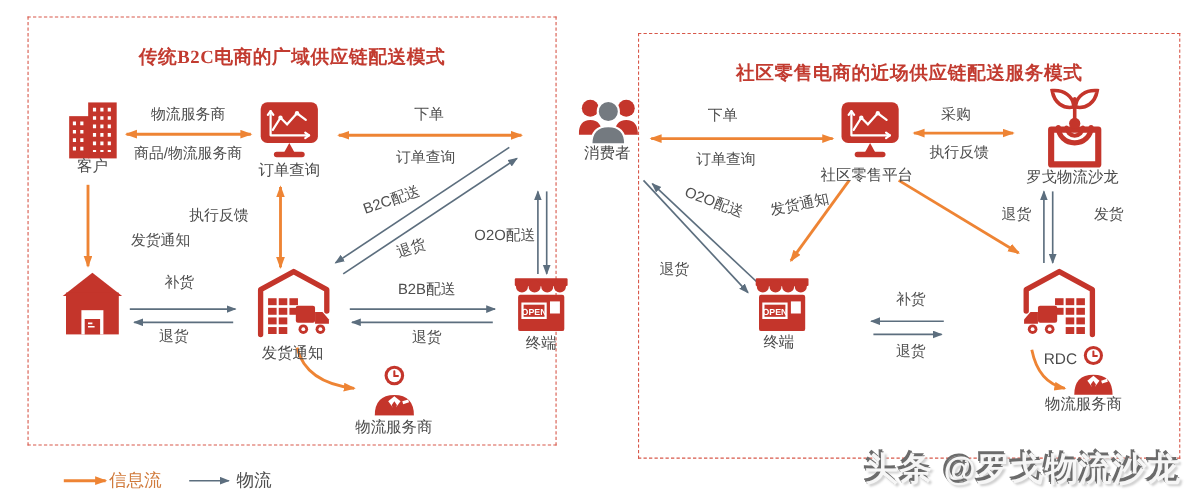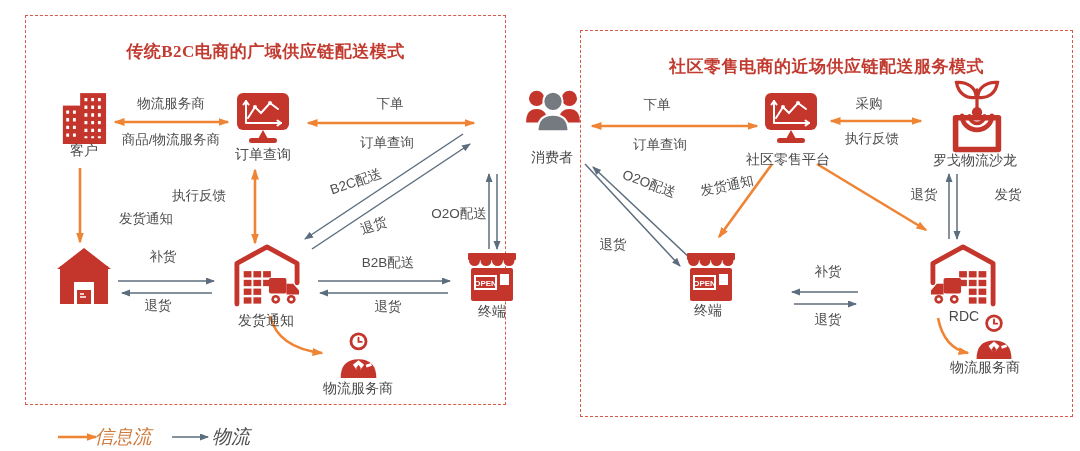--- a/index.html
+++ b/index.html
@@ -18,21 +18,21 @@
     position:absolute;transform:translate(-50%,-50%);white-space:nowrap;
     font-size:13.5px;color:#4e4e4e;
   }
   .lbl.rot-m19{transform:translate(-50%,-50%) rotate(-19deg);}
   .lbl.rot-m12{transform:translate(-50%,-50%) rotate(-12deg);}
   .lbl.rot-p20{transform:translate(-50%,-50%) rotate(20deg);}
   .nlbl{
     position:absolute;transform:translate(-50%,-50%);white-space:nowrap;
     font-size:14px;color:#4a4a4a;
   }
-  .legend-lbl{position:absolute;transform:translate(-50%,-50%);white-space:nowrap;font-size:19px;font-style:italic;}
+  .legend-lbl{position:absolute;transform:translate(-50%,-50%);white-space:nowrap;font-size:16px;}
   #legend-info-label{color:#d07a3b;}
   #legend-material-label{color:#4e4e4e;}
   .icon{position:absolute;line-height:0;}
   .mirror{transform:scaleX(-1);}
   #arrow-layer{position:absolute;left:0;top:0;pointer-events:none;}
   .watermark{
     position:absolute;top:406px;right:6px;font-size:30px;font-weight:bold;letter-spacing:1px;
     color:#f6f6f6;text-shadow:-2px -2px 0 #6b6b6b,-1px -1px 0 #7a7a7a,2px 2px 2px #cfcfcf;
   }
 </style>
@@ -203,21 +203,21 @@
   <div class="icon" style="left:467px;top:252px"><svg width="50" height="52">
         <use href="#sym-store"></use>
       </svg></div>
   <div class="icon" style="left:336px;top:331px"><svg width="45" height="47">
         <use href="#sym-person-clock"></use>
       </svg></div>
 
   <div class="icon" style="left:526px;top:84px"><svg width="54" height="50">
         <use href="#sym-people"></use>
       </svg></div>
-  <div class="nlbl" style="left:552px;top:158px">消费者</div>
+  <div class="nlbl" style="left:552px;top:140px">消费者</div>
 
   <div class="icon" style="left:764px;top:92px"><svg width="54" height="52">
         <use href="#sym-monitor"></use>
       </svg></div>
   <div class="icon" style="left:950px;top:76px"><svg width="54" height="78">
         <use href="#sym-sprout"></use>
       </svg></div>
   <div class="icon" style="left:686px;top:252px"><svg width="50" height="52">
         <use href="#sym-store"></use>
       </svg></div>
@@ -243,33 +243,34 @@
   <div class="lbl" style="left:163px;top:257px">补货</div>
   <div class="lbl" style="left:158px;top:306px">退货</div>
   <div class="lbl" style="left:388px;top:263px">B2B配送</div>
   <div class="lbl" style="left:388px;top:307px">退货</div>
   <div class="lbl rot-m19" style="left:356px;top:182px">B2C配送</div>
   <div class="lbl rot-m19" style="left:374px;top:226px">退货</div>
   <div class="lbl" style="left:459px;top:214px">O2O配送</div>
 
   <div class="nlbl" style="left:788px;top:160px">社区零售平台</div>
   <div class="nlbl" style="left:975px;top:161px">罗戈物流沙龙</div>
-  <div class="nlbl" style="left:964px;top:316px">RDC</div>
+  <div class="nlbl" style="left:964px;top:326px">RDC</div>
   <div class="nlbl" style="left:708px;top:311px">终端</div>
   <div class="nlbl" style="left:985px;top:368px">物流服务商</div>
 
   <div class="lbl" style="left:657px;top:105px">下单</div>
   <div class="lbl" style="left:660px;top:145px">订单查询</div>
   <div class="lbl" style="left:869px;top:104px">采购</div>
   <div class="lbl" style="left:872px;top:139px">执行反馈</div>
   <div class="lbl rot-p20" style="left:649px;top:184px">O2O配送</div>
   <div class="lbl" style="left:613px;top:245px">退货</div>
   <div class="lbl rot-m12" style="left:727px;top:186px">发货通知</div>
   <div class="lbl" style="left:924px;top:195px">退货</div>
   <div class="lbl" style="left:1008px;top:195px">发货</div>
   <div class="lbl" style="left:828px;top:272px">补货</div>
   <div class="lbl" style="left:828px;top:320px">退货</div>
 
   <div class="legend-lbl" id="legend-info-label" style="left:123px;top:437px">信息流</div>
   <div class="legend-lbl" id="legend-material-label" style="left:231px;top:437px">物流</div>
 
+  <div class="watermark">头条 @罗戈物流沙龙</div>
 
 </div>
 
 </body></html>

